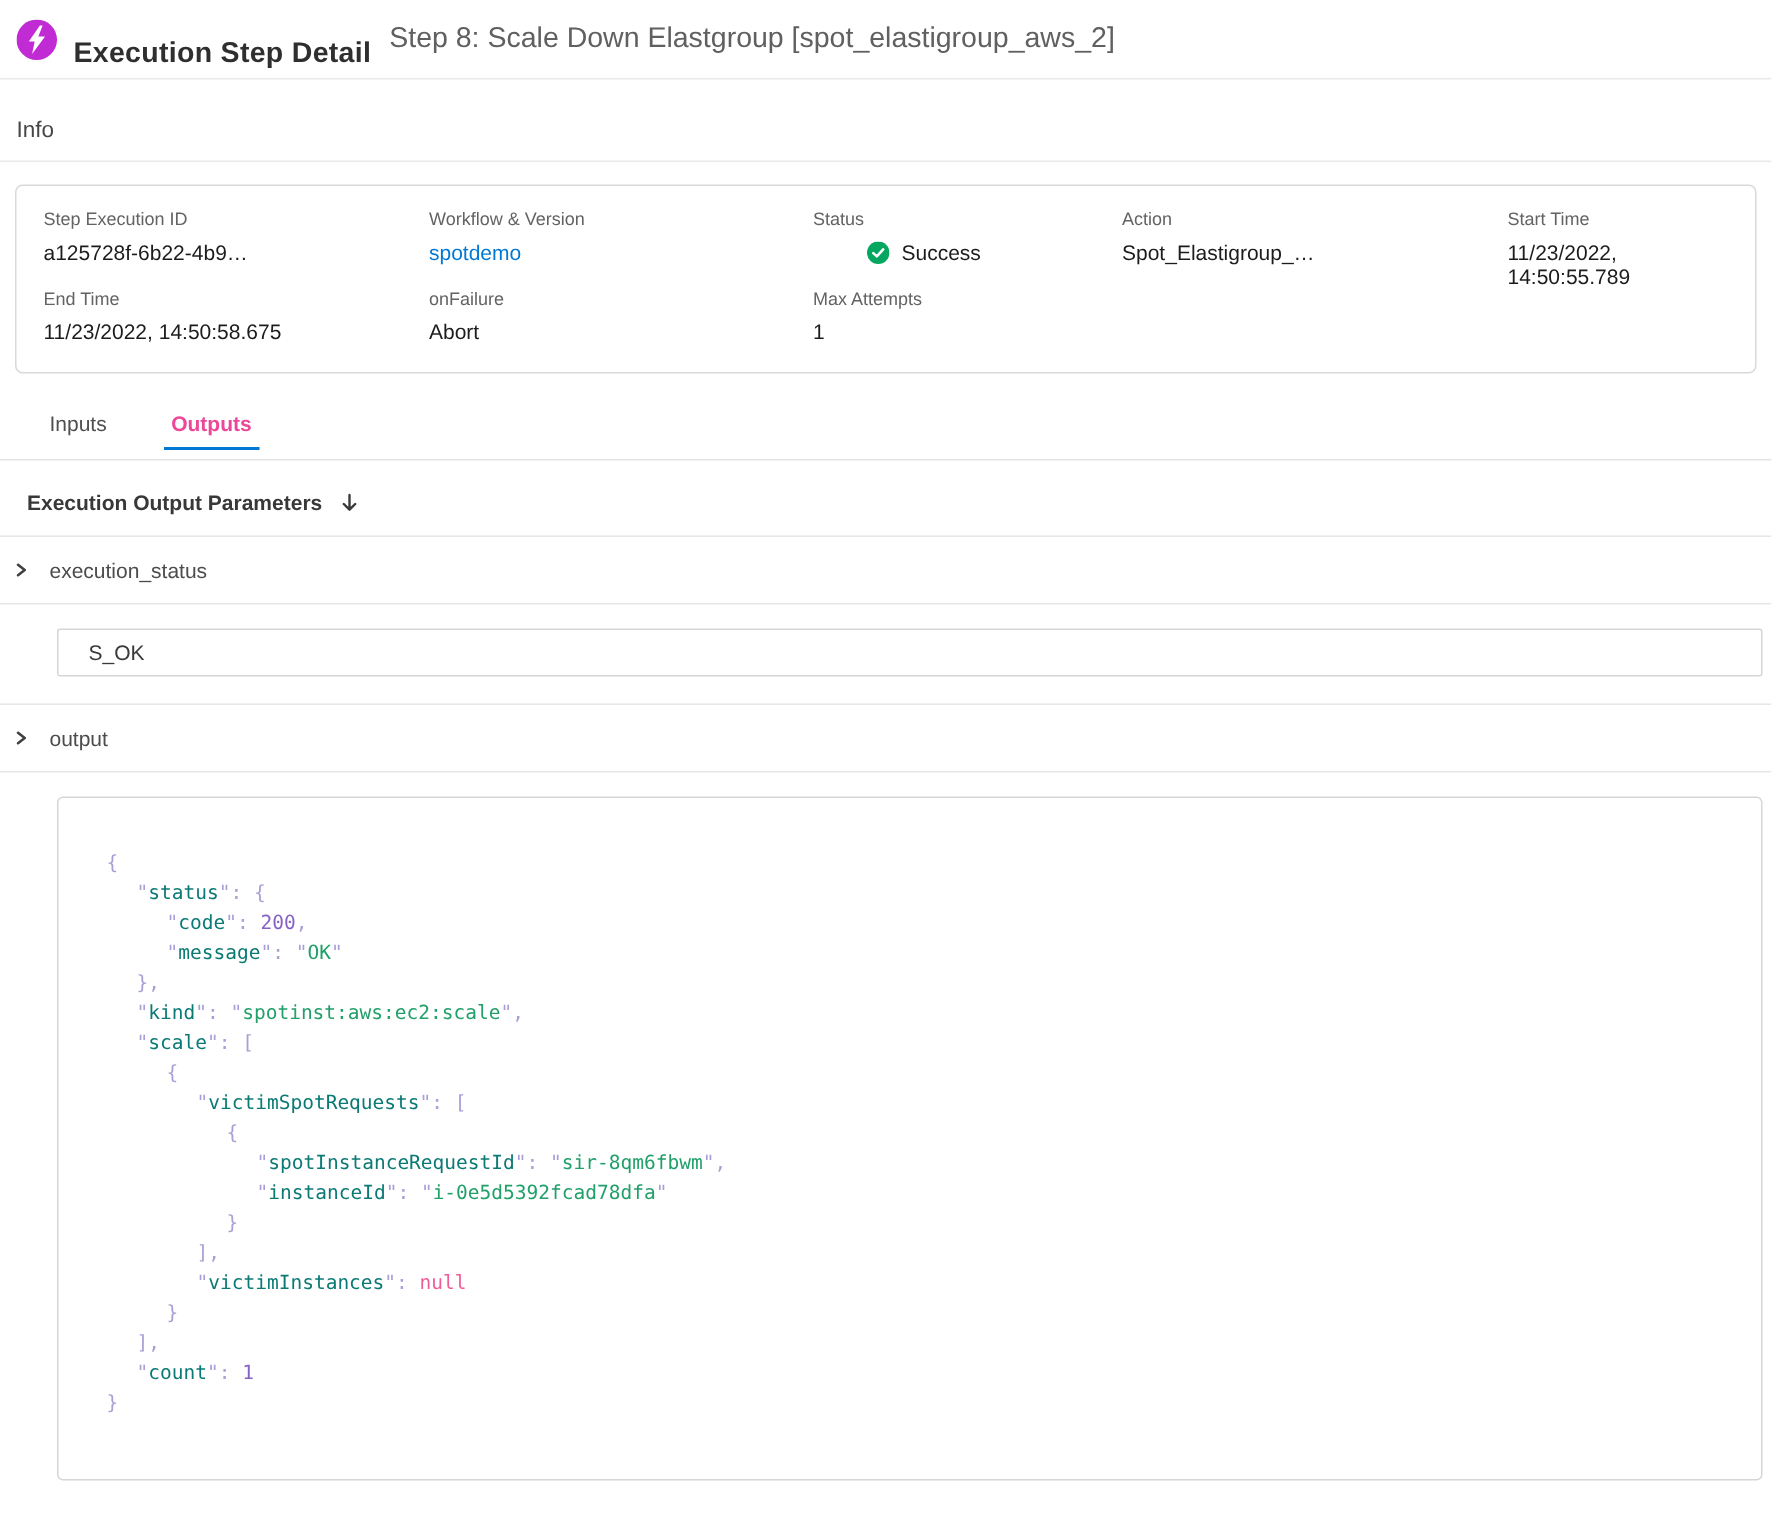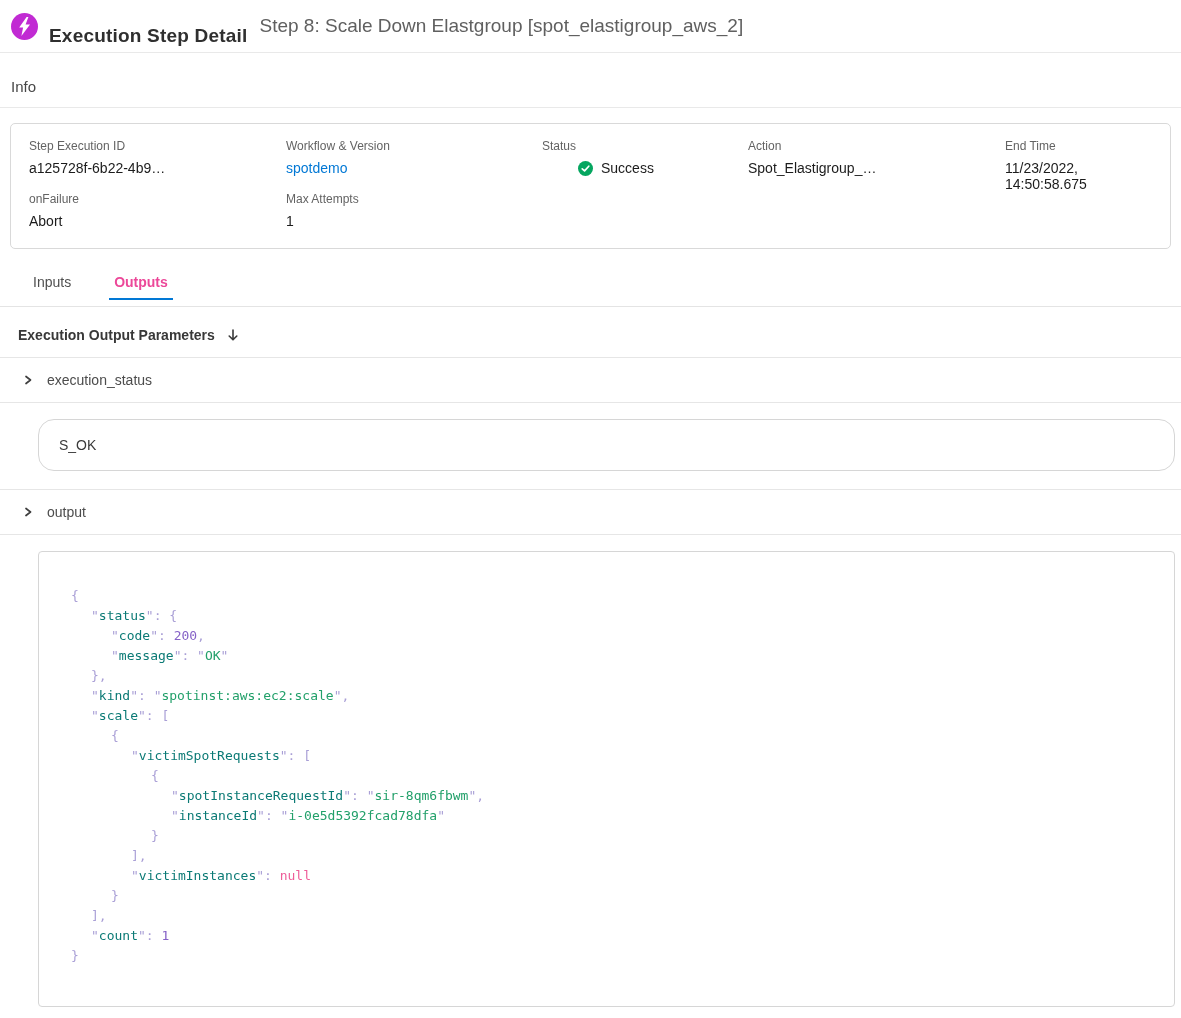--- a/index.html
+++ b/index.html
@@ -65,33 +65,33 @@
   .section-title-row {
     display: flex; align-items: center; gap: 11px;
     padding: 20px 0 14px 18px;
     border-bottom: 1px solid #e6e6e6;
   }
   .section-title { font-size: 14px; font-weight: 700; color: #383838; }
   .icon-btn { display: inline-flex; align-items: center; cursor: pointer; }
 
   .param-header {
     display: flex; align-items: center; gap: 13px;
-    padding: 14px 0 14px 22px;
+    padding: 14px 0 14px 8px;
     border-bottom: 1px solid #e6e6e6;
     cursor: pointer;
   }
   .param-name { font-size: 14px; color: #4c4c4c; }
 
   .param-content { padding: 16px 6px 18px 38px; }
   .param-content.bordered { border-bottom: 1px solid #e6e6e6; }
 
   .value-box {
     border: 1px solid #d6d6d6;
-    border-radius: 16px;
-    padding: 17px 20px;
+    border-radius: 2px;
+    padding: 7px 20px;
     font-size: 14px; color: #3a3a3a;
   }
 
   
   .json-box {
     border: 1px solid #d6d6d6;
     border-radius: 4px;
     padding: 34px 32px 40px 32px;
     font-family: "DejaVu Sans Mono", monospace;
     font-size: 13px;
@@ -148,20 +148,24 @@
         <span>Success</span>
       </div>
     </div>
 
     <div class="field">
       <div class="field-label">Action</div>
       <div class="field-value">Spot_Elastigroup_…</div>
     </div>
 
 
+    <div class="field">
+      <div class="field-label">Start Time</div>
+      <div class="field-value">11/23/2022, 14:50:55.789</div>
+    </div>
 
     <div class="field">
       <div class="field-label">End Time</div>
       <div class="field-value">11/23/2022, 14:50:58.675</div>
     </div>
 
     <div class="field">
       <div class="field-label">onFailure</div>
       <div class="field-value">Abort</div>
     </div>

